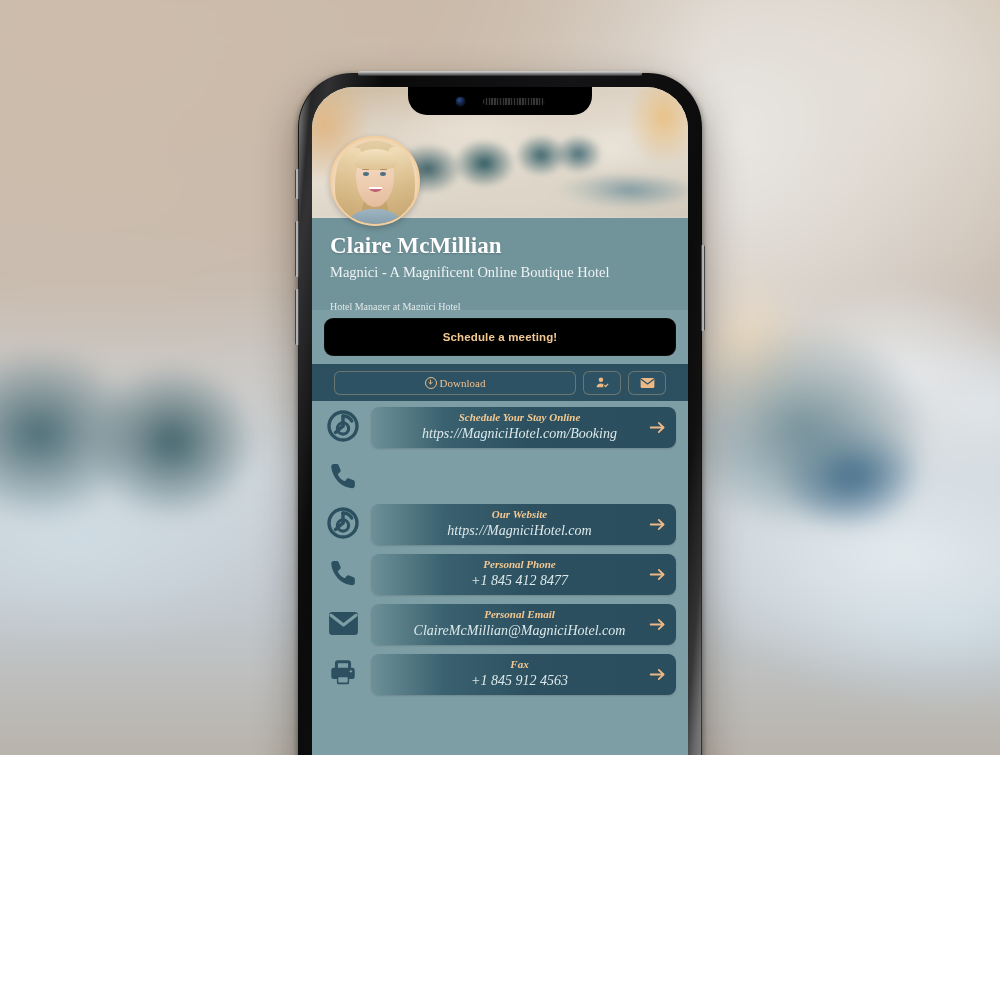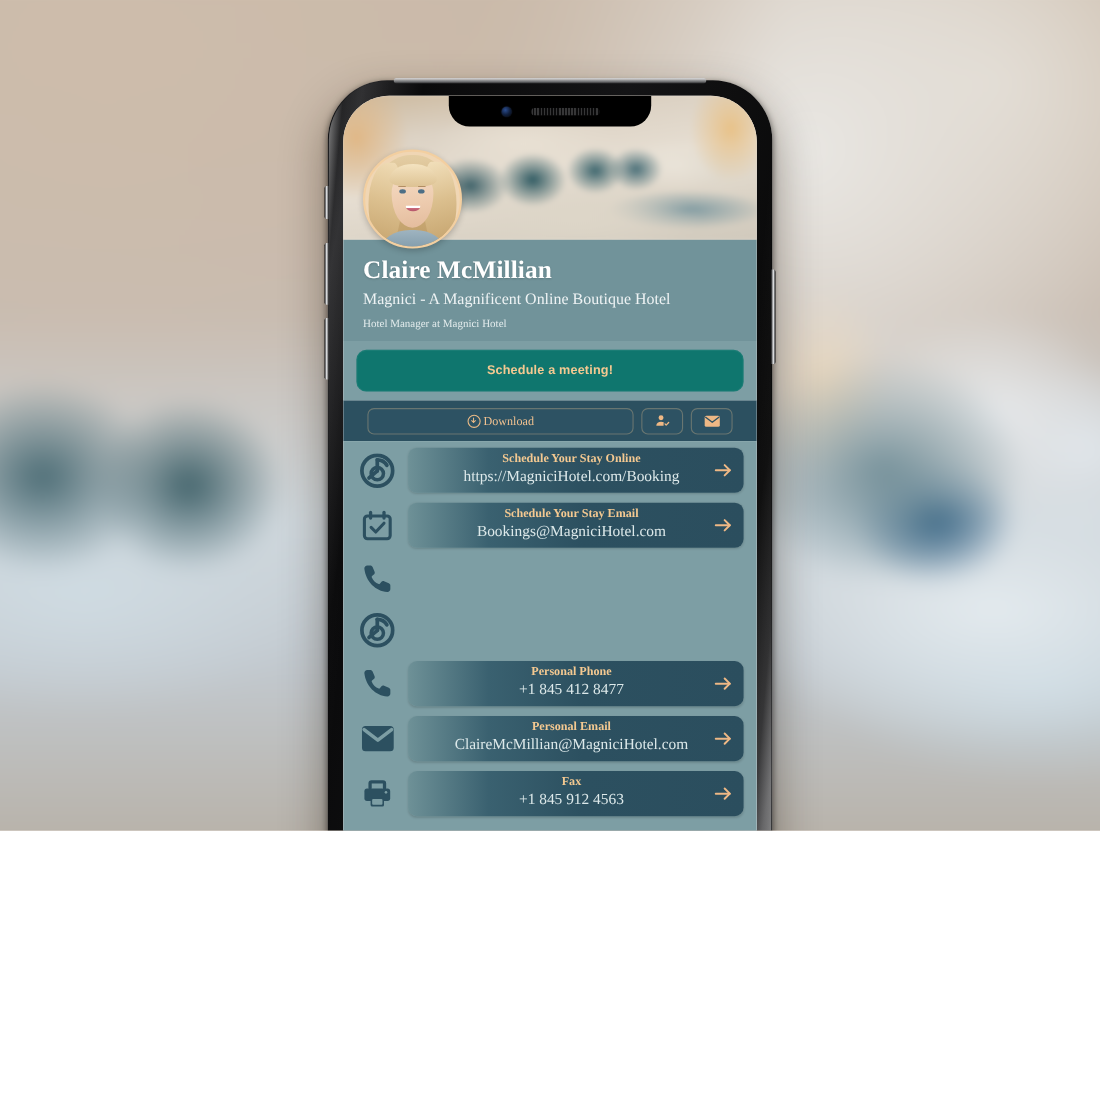--- a/index.html
+++ b/index.html
@@ -257,21 +257,21 @@
     font-family: "Liberation Serif", serif;
     font-size: 14.5px;
     color: #eef3f4;
     margin-top: 5px;
     line-height: 1.15;
   }
   .role {
     font-family: "Liberation Serif", serif;
     font-size: 10px;
     color: #e2ebec;
-    margin-top: 8px;
+    margin-top: 20px;
     line-height: 1.15;
   }
 
   .avatar {
     position: absolute;
     left: 18px;
     top: 49px;
     width: 90px;
     height: 90px;
     border-radius: 50%;
@@ -317,21 +317,21 @@
     height: 54px;
     background: #7d9ea4;
     padding: 8px 12px;
     z-index: 10;
   }
   .cta-btn {
     width: 100%;
     height: 100%;
     border: none;
     border-radius: 9px;
-    background: #0f766e;
+    background: #000000;
     color: #f4c991;
     font-family: "Liberation Sans", sans-serif;
     font-weight: 700;
     font-size: 11.5px;
     letter-spacing: .15px;
     cursor: pointer;
     box-shadow: inset 0 0 0 1px rgba(255,255,255,0.05);
   }
 
   
@@ -375,24 +375,25 @@
   
   .links {
     position: absolute;
     top: 314px; left: 0; right: 0; bottom: 0;
     background: #7d9ea4;
     padding: 6px 12px 0 12px;
     z-index: 10;
   }
   .link-row {
     display: flex;
-    align-items: center;
+    align-items: flex-start;
     gap: 9px;
     margin-bottom: 9px;
     cursor: pointer;
+    font-style: italic;
   }
   .link-icon {
     width: 38px; height: 38px;
     flex: 0 0 38px;
     color: #2c5060;
     display: flex; align-items: center; justify-content: center;
   }
   .link-card {
     flex: 1;
     height: 41px;
@@ -548,61 +549,51 @@
             </div>
             <span class="link-arrow">
               <svg width="17" height="15" viewBox="0 0 20 16" fill="none" stroke="currentColor" stroke-width="2.1" stroke-linecap="round" stroke-linejoin="round">
                 <path d="M2 8 H17"></path>
                   <path d="M11.5 2.5 L17 8 L11.5 13.5"></path>
               </svg>
             </span>
           </div>
         </div>
 
-        <div class="link-row">
-          <span class="link-icon">
-            <svg width="30" height="30" viewBox="0 0 32 32" fill="none">
-              <rect x="3.5" y="6.5" width="25" height="22" rx="3" stroke="currentColor" stroke-width="3"></rect>
-              <path d="M9.5 3 V8.5" stroke="currentColor" stroke-width="3.2" stroke-linecap="round"></path>
-              <path d="M22.5 3 V8.5" stroke="currentColor" stroke-width="3.2" stroke-linecap="round"></path>
-              <path d="M10 17.5 L14.5 22 L22.5 13.5" stroke="currentColor" stroke-width="3" stroke-linecap="round" stroke-linejoin="round"></path>
-            </svg>
-          </span>
-          <div class="link-card">
-            <div class="link-text">
-              <div class="link-title">Schedule Your Stay Email</div>
-              <div class="link-sub">Bookings@MagniciHotel.com</div>
-            </div>
-            <span class="link-arrow">
-              <svg width="17" height="15" viewBox="0 0 20 16" fill="none" stroke="currentColor" stroke-width="2.1" stroke-linecap="round" stroke-linejoin="round">
-                <path d="M2 8 H17"></path>
-                  <path d="M11.5 2.5 L17 8 L11.5 13.5"></path>
-              </svg>
-            </span>
-          </div>
-        </div>
 
         <div class="link-row">
           <span class="link-icon">
             <svg width="31" height="31" viewBox="0 0 24 24" fill="currentColor">
               <path d="M6.6 2.4c.8 0 1.4.4 1.7 1.1l1.4 3.3c.3.7.1 1.5-.5 2l-1.3 1c-.2.2-.3.5-.2.8.9 2.2 2.7 4 4.9 4.9.3.1.6 0 .8-.2l1-1.3c.5-.6 1.3-.8 2-.5l3.3 1.4c.7.3 1.1.9 1.1 1.7v2.3c0 1.2-1 2.2-2.2 2.1C10.4 20.4 3.6 13.6 2.5 4.6c-.1-1.2.9-2.2 2.1-2.2z"></path>
             </svg>
           </span>
         </div>
 
         <div class="link-row">
           <span class="link-icon">
             <svg width="32" height="32" viewBox="0 0 32 32" fill="none">
               <circle cx="16" cy="16" r="14" stroke="currentColor" stroke-width="3.4"></circle>
               <path d="M16 6 A10 10 0 0 1 24.7 11" stroke="currentColor" stroke-width="3.4" stroke-linecap="round"></path>
               <path d="M16 6 L16 16" stroke="currentColor" stroke-width="3.4" stroke-linecap="round"></path>
               <path d="M16 16 L8.5 22.5" stroke="currentColor" stroke-width="3.4" stroke-linecap="round"></path>
               <circle cx="16" cy="18.5" r="5.6" stroke="currentColor" stroke-width="3.2"></circle>
             </svg>
           </span>
+          <div class="link-card">
+            <div class="link-text">
+              <div class="link-title">Our Website</div>
+              <div class="link-sub">https://MagniciHotel.com</div>
+            </div>
+            <span class="link-arrow">
+              <svg width="17" height="15" viewBox="0 0 20 16" fill="none" stroke="currentColor" stroke-width="2.1" stroke-linecap="round" stroke-linejoin="round">
+                <path d="M2 8 H17"></path>
+                  <path d="M11.5 2.5 L17 8 L11.5 13.5"></path>
+              </svg>
+            </span>
+          </div>
         </div>
 
         <div class="link-row">
           <span class="link-icon">
             <svg width="31" height="31" viewBox="0 0 24 24" fill="currentColor">
               <path d="M6.6 2.4c.8 0 1.4.4 1.7 1.1l1.4 3.3c.3.7.1 1.5-.5 2l-1.3 1c-.2.2-.3.5-.2.8.9 2.2 2.7 4 4.9 4.9.3.1.6 0 .8-.2l1-1.3c.5-.6 1.3-.8 2-.5l3.3 1.4c.7.3 1.1.9 1.1 1.7v2.3c0 1.2-1 2.2-2.2 2.1C10.4 20.4 3.6 13.6 2.5 4.6c-.1-1.2.9-2.2 2.1-2.2z"></path>
             </svg>
           </span>
           <div class="link-card">
             <div class="link-text">

